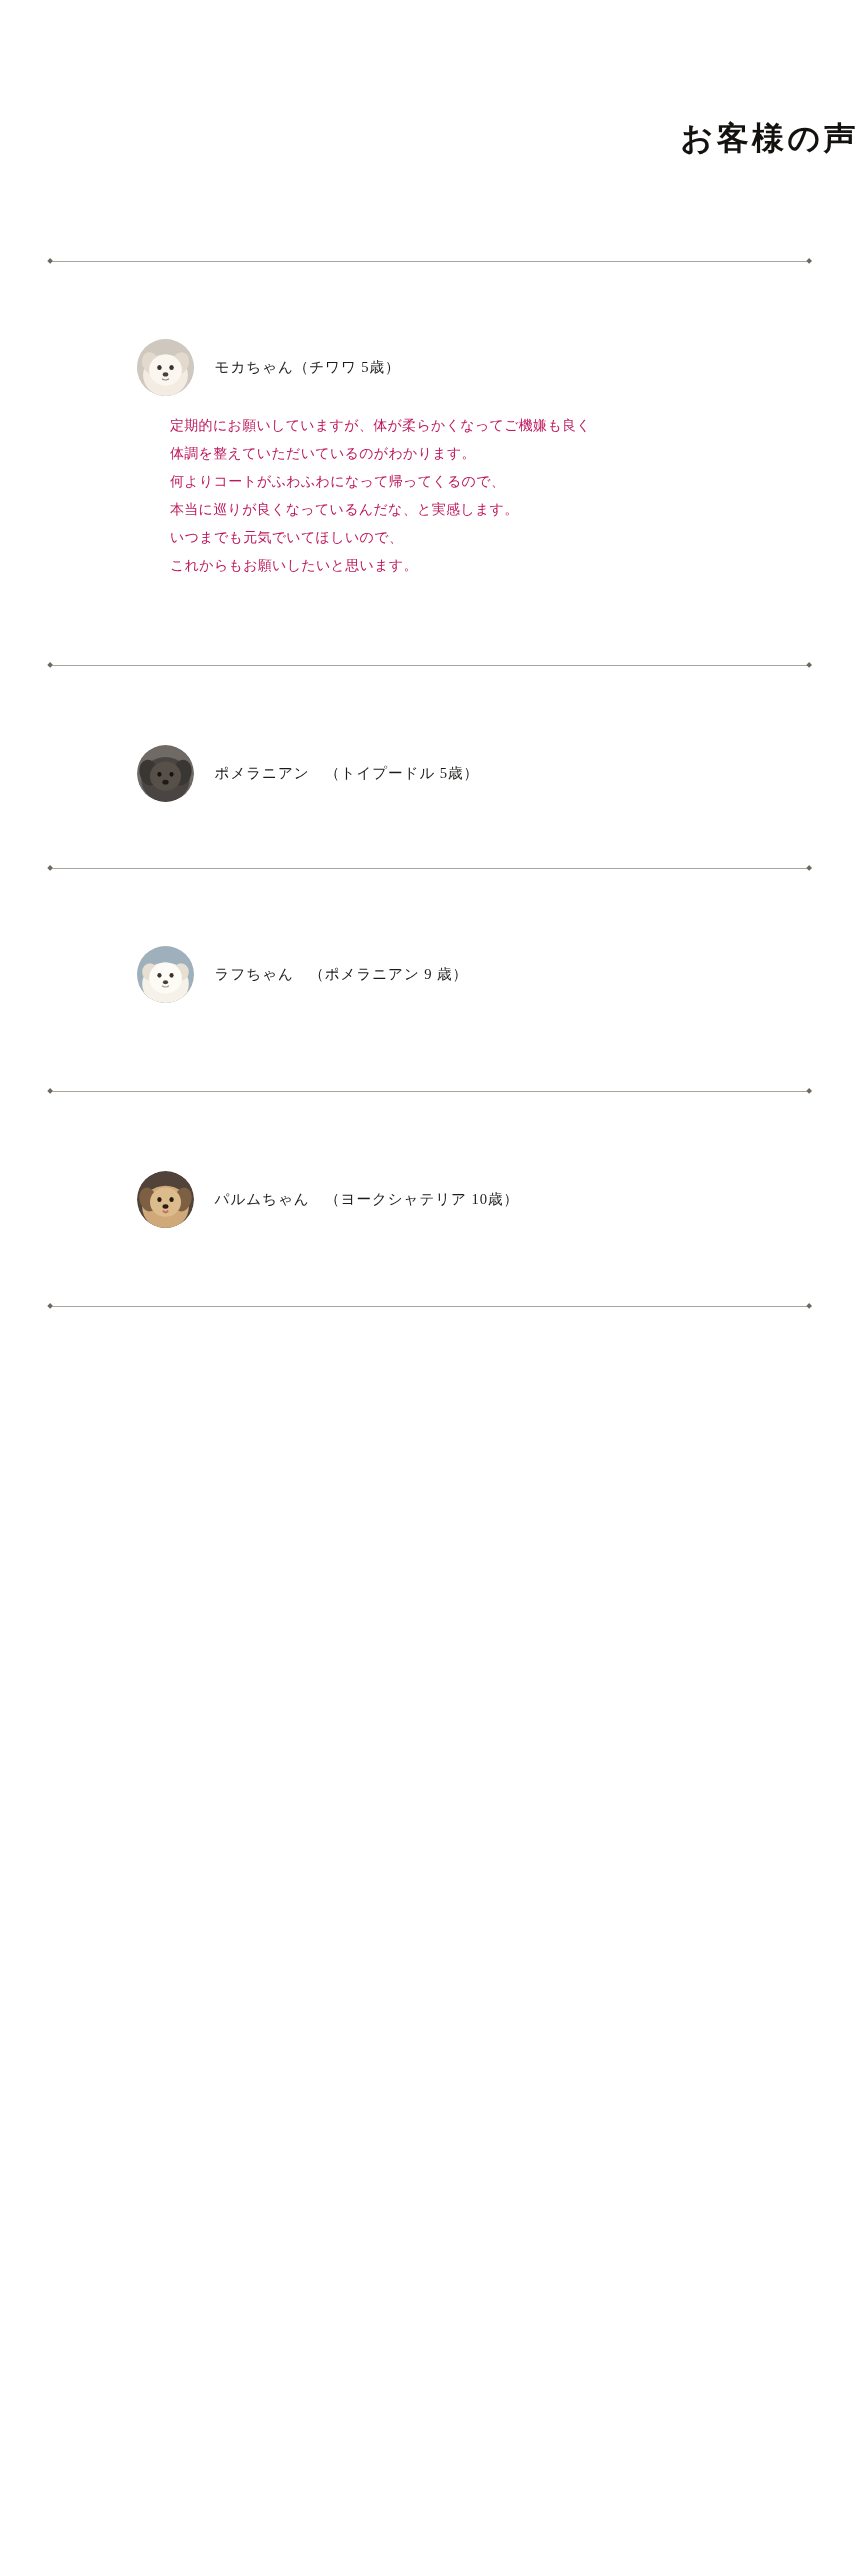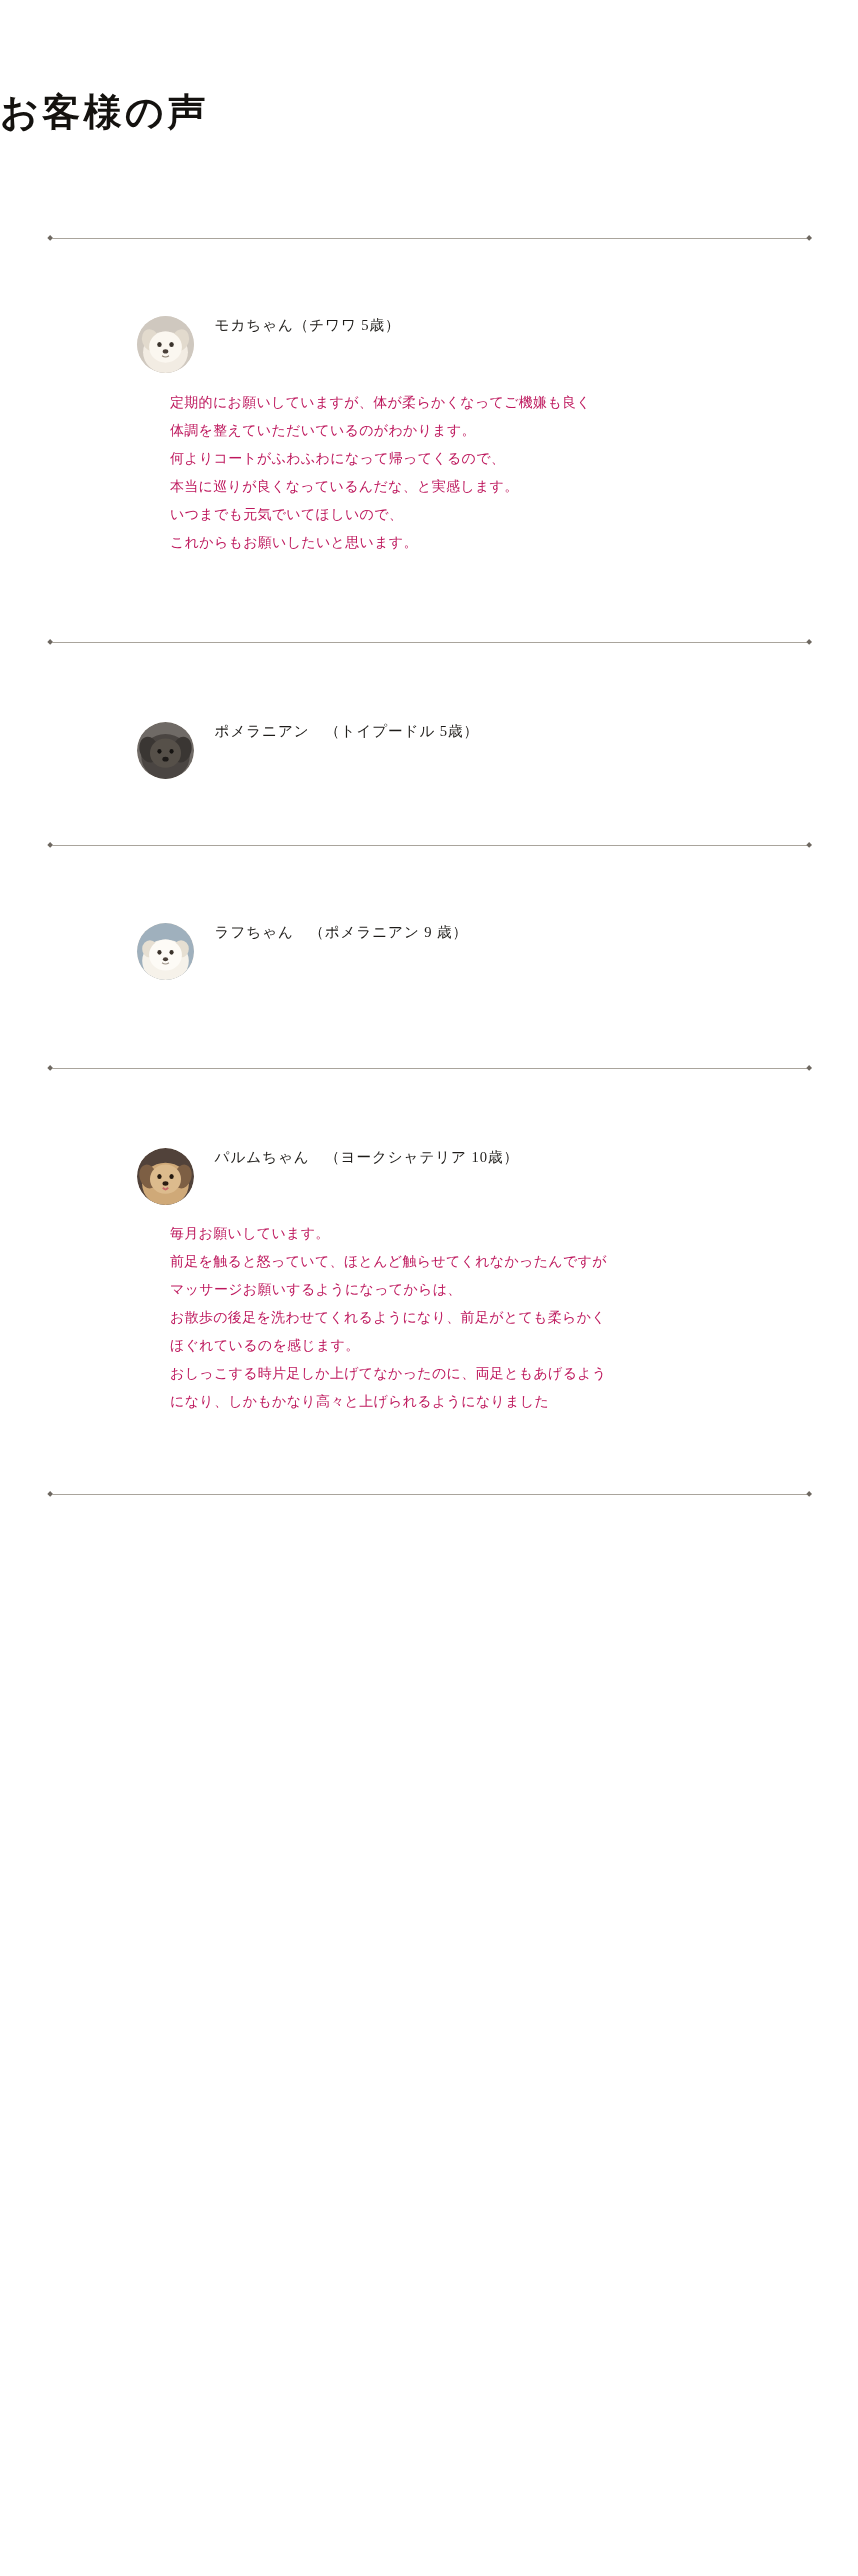--- a/index.html
+++ b/index.html
@@ -17,26 +17,26 @@
   }
   .page {
     width: 859px;
     height: 2576px;
     position: relative;
     background: #ffffff;
   }
 
   
   .page-title {
-    text-align: left;
-    font-size: 38px;
+    text-align: right;
+    font-size: 32px;
     font-weight: bold;
     letter-spacing: 3.4px;
     color: #14120f;
-    padding-top: 87px;
+    padding-top: 117px;
     margin: 0;
     font-family: "Liberation Serif", "DejaVu Serif", serif;
   }
 
   
   .divider {
     position: relative;
     width: 773px;
     margin: 0 auto;
     height: 12px;
@@ -72,20 +72,21 @@
   }
 
   
   .review {
     width: 773px;
     margin: 0 auto;
     position: relative;
   }
   .review-head {
     display: flex;
+    align-items: center;
     padding-left: 94px;
   }
   .avatar {
     width: 57px;
     height: 57px;
     border-radius: 50%;
     overflow: hidden;
     flex: 0 0 auto;
     position: relative;
     background: #d8d2ca;
@@ -260,27 +261,20 @@
             <ellipse cx="33" cy="36" rx="18" ry="17" fill="#dcbb8d"></ellipse>
             <ellipse cx="26" cy="33" rx="2.5" ry="2.9" fill="#24190f"></ellipse>
             <ellipse cx="40" cy="33" rx="2.5" ry="2.9" fill="#24190f"></ellipse>
             <ellipse cx="33" cy="41" rx="3.4" ry="2.6" fill="#2b1d12"></ellipse>
             <path d="M30 46 Q33 50 36 46" stroke="#c96a6a" stroke-width="2.4" fill="none"></path>
           </g>
         </svg>
       </div>
       <div class="pet-name">パルムちゃん　（ヨークシャテリア 10歳）</div>
     </div>
-    <div class="review-body">毎月お願いしています。
-前足を触ると怒っていて、ほとんど触らせてくれなかったんですが
-マッサージお願いするようになってからは、
-お散歩の後足を洗わせてくれるようになり、前足がとても柔らかく
-ほぐれているのを感じます。
-おしっこする時片足しか上げてなかったのに、両足ともあげるよう
-になり、しかもかなり高々と上げられるようになりました</div>
   </div>
 
   <div style="height:72px"></div>
 
   <div class="divider">
     <span class="dot-left"></span>
     <span class="line"></span>
     <span class="dot-right"></span>
   </div>
 

